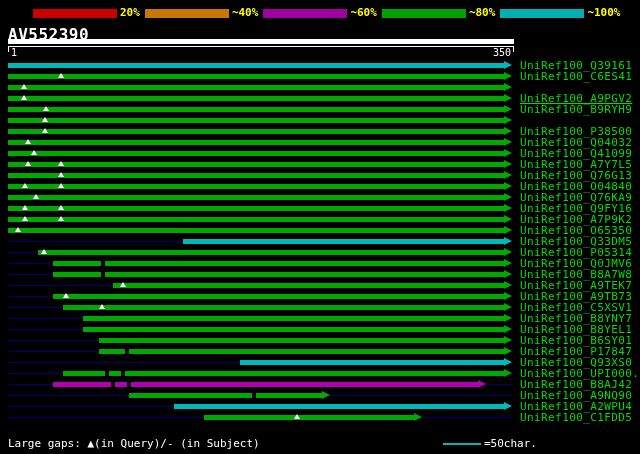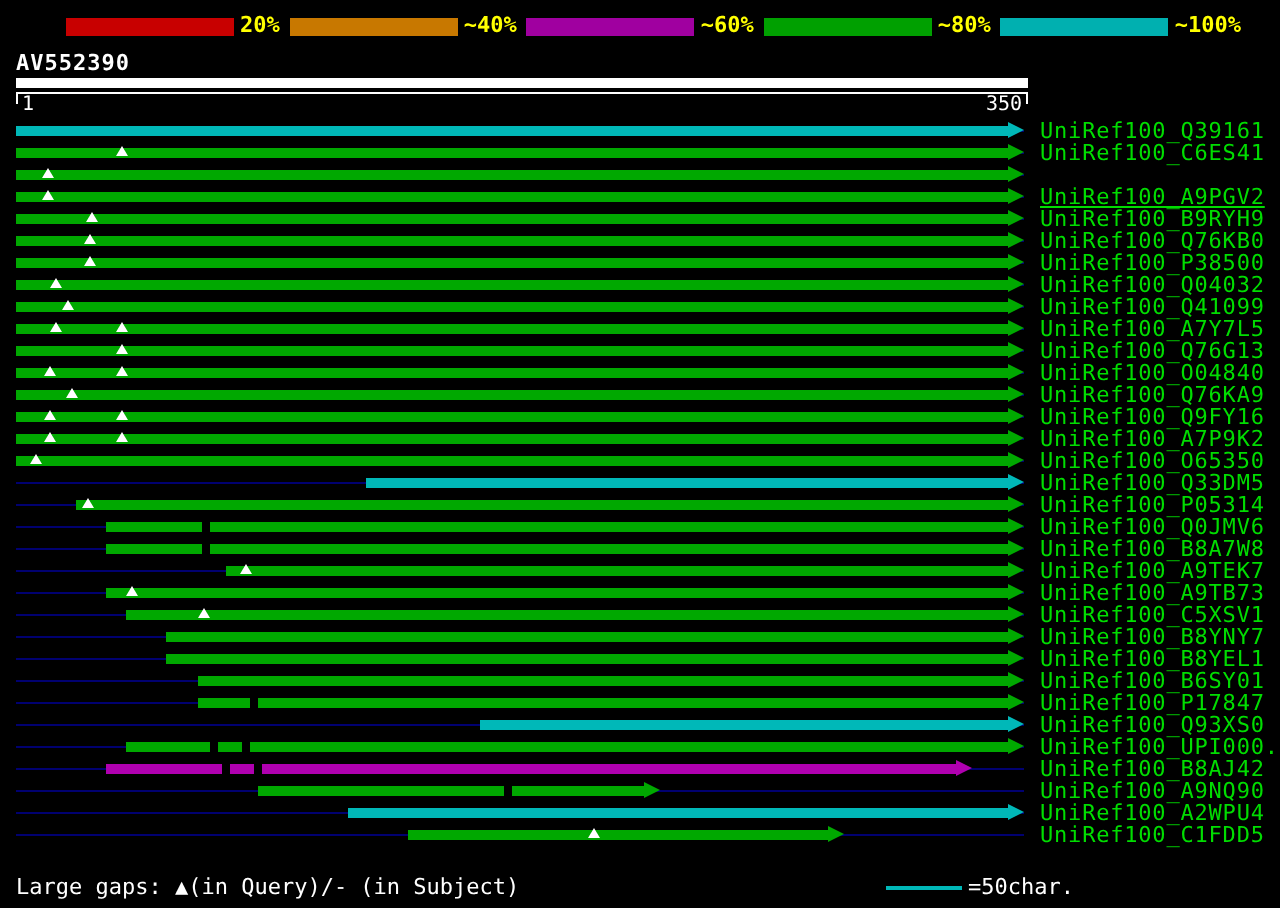--- a/index.html
+++ b/index.html
@@ -4,21 +4,21 @@
 <style>
   * { margin:0; padding:0; box-sizing:border-box; }
   html,body { width:640px; height:454px; background:#000; overflow:hidden;
               font-family:"DejaVu Sans Mono", monospace; }
   .screen { position:relative; width:640px; height:454px; background:#000; }
 
   .key-row { position:absolute; top:7px; left:8px; height:12px; display:flex; align-items:center;padding-left:25px; }
   .key-seg { width:84px; height:9px; margin-right:3px; display:inline-block; }
   .key-label { color:#ffff00; font-size:11px; font-weight:bold; margin-right:5px; line-height:12px; }
 
-  .query-name { position:absolute; top:25px; left:8px; color:#ffffff; font-size:11px;
+  .query-name { position:absolute; top:25px; left:8px; color:#ffffff; font-size:16px;
                 font-weight:bold; letter-spacing:0.5px; }
   .query-bar { position:absolute; top:39px; left:8px; width:506px; height:5px; background:#ffffff; }
 
   .ruler { position:absolute; top:46px; left:8px; width:506px; height:13px; border-top:1px solid #ffffff; }
   .ruler .tick { position:absolute; top:0; width:1px; height:5px; background:#ffffff; }
   .ruler .num { position:absolute; top:1px; color:#ffffff; font-size:10px; line-height:10px; }
 
   .rows { position:absolute; top:60px; left:0; width:640px; }
   .row { position:relative; height:11px; }
   .baseline { position:absolute; left:8px; width:504px; top:5px; height:1px; background:#000070; }
@@ -99,21 +99,20 @@
         <div class="bar" style="left: 8px; width: 496px; background: rgb(0, 168, 0);"></div>
         <div class="arrow" style="left: 504px; border-left-color: rgb(0, 168, 0);"></div>
         <div class="gq" style="left: 43.3725px;"></div>
         <div class="rowlabel" style="color: rgb(0, 221, 0);">UniRef100_B9RYH9</div>
       </div>
       <div class="row">
         <div class="baseline"></div>
         <div class="bar" style="left: 8px; width: 496px; background: rgb(0, 168, 0);"></div>
         <div class="arrow" style="left: 504px; border-left-color: rgb(0, 168, 0);"></div>
         <div class="gq" style="left: 41.9513px;"></div>
-        <div class="rowlabel" style="color: rgb(0, 221, 0);">UniRef100_Q76KB0</div>
       </div>
       <div class="row">
         <div class="baseline"></div>
         <div class="bar" style="left: 8px; width: 496px; background: rgb(0, 168, 0);"></div>
         <div class="arrow" style="left: 504px; border-left-color: rgb(0, 168, 0);"></div>
         <div class="gq" style="left: 41.9513px;"></div>
         <div class="rowlabel" style="color: rgb(0, 221, 0);">UniRef100_P38500</div>
       </div>
       <div class="row">
         <div class="baseline"></div>

